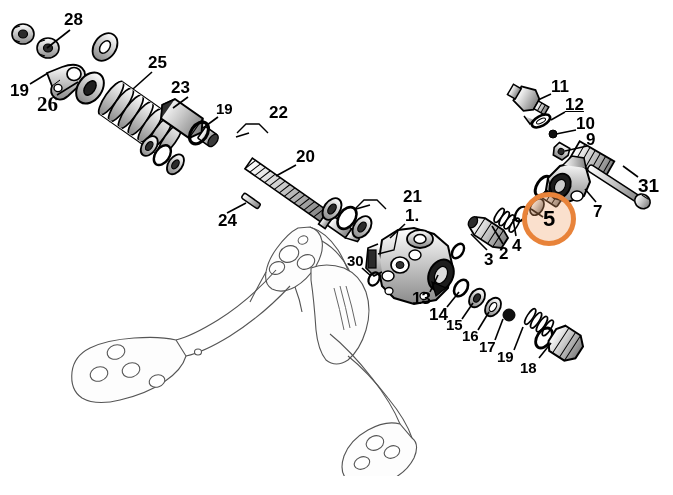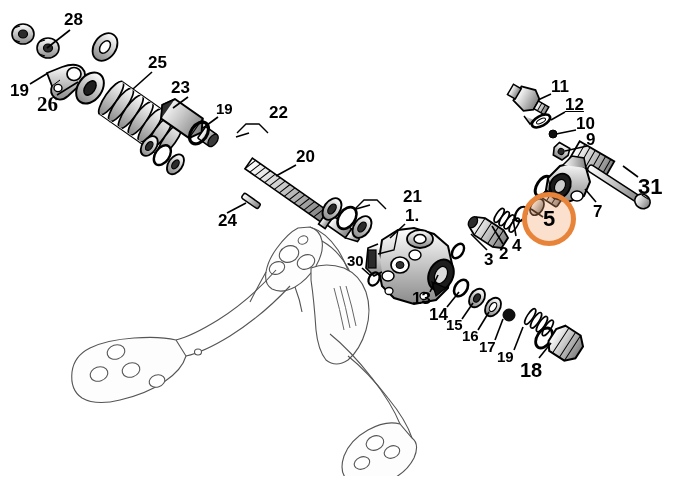--- a/index.html
+++ b/index.html
@@ -383,25 +383,25 @@
       <div class="callout-label" style="left: 347px; top: 253px; font-size: 15px;">30</div>
       <div class="callout-label" style="left: 412px; top: 290px; font-size: 17px;">13</div>
       <div class="callout-label" style="left: 484px; top: 251px; font-size: 17px;">3</div>
       <div class="callout-label" style="left: 499px; top: 245px; font-size: 17px;">2</div>
       <div class="callout-label" style="left: 512px; top: 237px; font-size: 17px;">4</div>
       <div class="callout-label" style="left: 429px; top: 306px; font-size: 17px;">14</div>
       <div class="callout-label" style="left: 446px; top: 317px; font-size: 15px;">15</div>
       <div class="callout-label" style="left: 462px; top: 328px; font-size: 15px; text-align: right;">16</div>
       <div class="callout-label" style="left: 479px; top: 339px; font-size: 15px;">17</div>
       <div class="callout-label" style="left: 497px; top: 349px; font-size: 15px;">19</div>
-      <div class="callout-label" style="left: 520px; top: 360px; font-size: 20px;">18</div>
+      <div class="callout-label" style="left: 520px; top: 360px; font-size: 15px;">18</div>
       <div class="callout-label" style="left: 551px; top: 78px; font-size: 17px;">11</div>
       <div class="callout-label" style="left: 565px; top: 96px; font-size: 17px; text-decoration: underline;">12</div>
       <div class="callout-label" style="left: 576px; top: 115px; font-size: 17px;">10</div>
       <div class="callout-label" style="left: 586px; top: 131px; font-size: 17px;">9</div>
       <div class="callout-label" style="left: 593px; top: 203px; font-size: 17px;">7</div>
-      <div class="callout-label" style="left: 638px; top: 176px; font-size: 22px;">31</div>
+      <div class="callout-label" style="left: 638px; top: 176px; font-size: 19px;">31</div>
     </div>
 
   <div class="highlight-ring" id="highlight-ring" style="left: 522px; top: 192px; width: 54px; height: 54px; border: 5px solid rgb(232, 131, 58); background: rgba(240, 160, 100, 0.32);"></div>
   <div class="highlight-number" id="highlight-number" style="font-size: 22px; width: 54px; left: 522px; top: 208px;">5</div>
 
 </div>
 
 </body></html>

